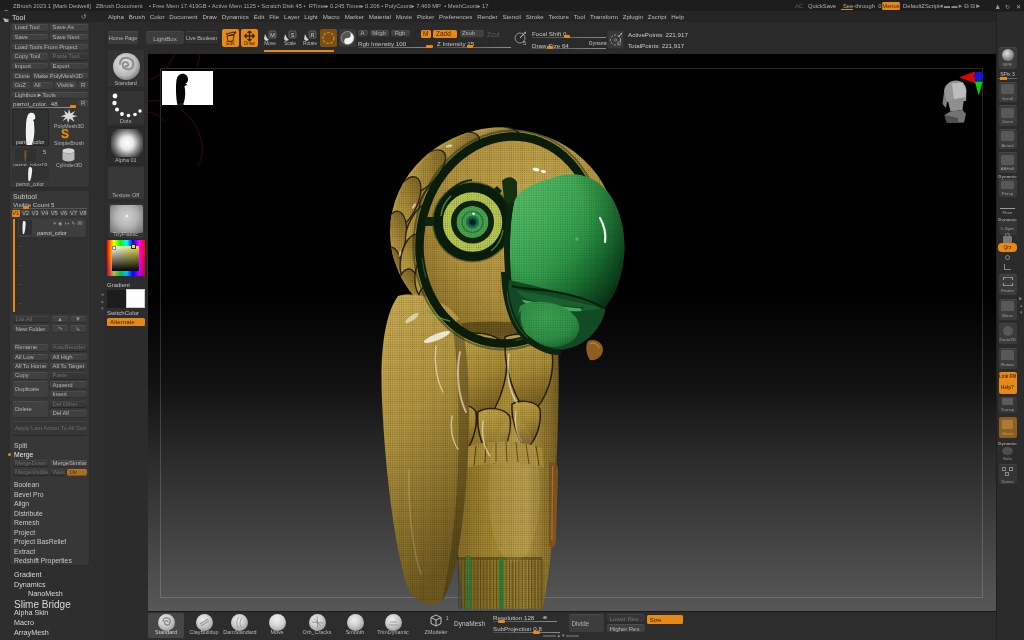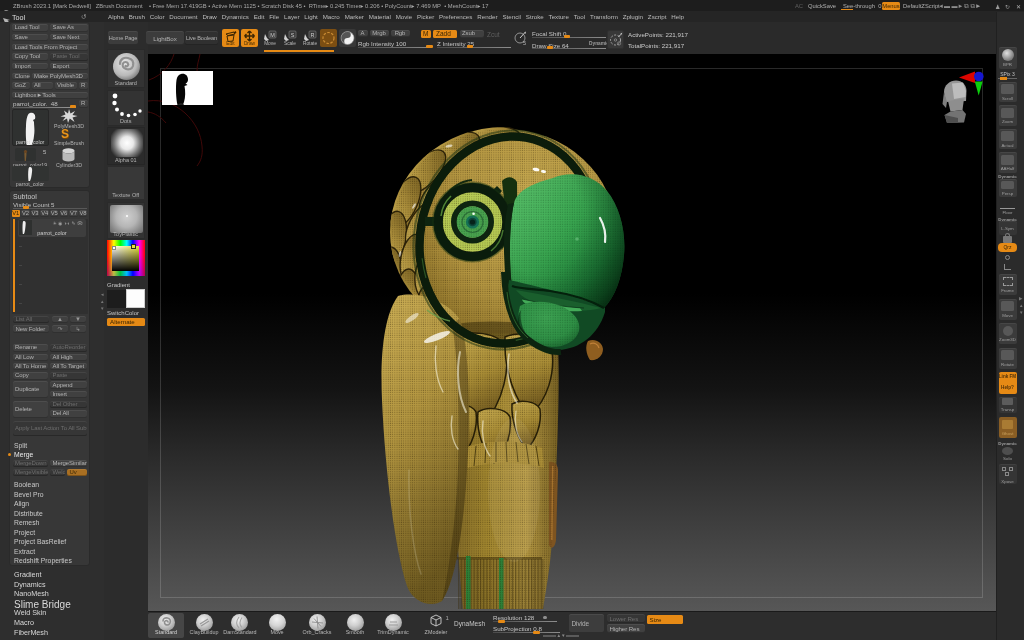--- a/index.html
+++ b/index.html
@@ -207,25 +207,25 @@
   <div class="hdr" style="left:14px;top:500px;font-size:6.8px;">Align</div>
   <div class="hdr" style="left:14px;top:509.5px;font-size:6.8px;">Distribute</div>
   <div class="hdr" style="left:14px;top:519px;font-size:6.8px;">Remesh</div>
   <div class="hdr" style="left:14px;top:528.5px;font-size:6.8px;">Project</div>
   <div class="hdr" style="left:14px;top:538px;font-size:6.8px;">Project BasRelief</div>
   <div class="hdr" style="left:14px;top:547.5px;font-size:6.8px;">Extract</div>
   <div class="hdr" style="left:14px;top:557px;font-size:6.8px;">Redshift Properties</div>
 
   <div class="hdr" style="left:14px;top:570px;font-size:7.2px;color:#d8d8d8;">Gradient</div>
   <div class="hdr" style="left:14px;top:579.5px;font-size:7.2px;color:#d8d8d8;">Dynamics</div>
-  <div class="hdr" style="left:14px;top:589px;font-size:7.2px;color:#d8d8d8;">NanoMesh</div>
+  <div class="hdr" style="left:28px;top:589px;font-size:7.2px;color:#d8d8d8;">NanoMesh</div>
   <div class="hdr" style="left:14px;top:598.5px;font-size:10px;color:#d8d8d8;">Slime Bridge</div>
-  <div class="hdr" style="left:14px;top:608px;font-size:7.2px;color:#d8d8d8;">Weld Skin</div>
+  <div class="hdr" style="left:14px;top:608px;font-size:7.2px;color:#d8d8d8;">Alpha Skin</div>
   <div class="hdr" style="left:14px;top:618px;font-size:7.2px;color:#d8d8d8;">Macro</div>
-  <div class="hdr" style="left:14px;top:628px;font-size:7.2px;color:#d8d8d8;">FiberMesh</div>
+  <div class="hdr" style="left:14px;top:628px;font-size:7.2px;color:#d8d8d8;">ArrayMesh</div>
   <div class="hdr" style="left:14px;top:637.5px;font-size:7.2px;color:#d8d8d8;">Geometry HD</div>
 </div>
 
 <div id="leftcol">
   <div class="abs" style="left:104px;top:22px;width:44px;height:618px;background:#2c2c2c;"></div>
   <div class="b c" style="left:108px;top:31px;width:30px;height:14px;background:#3c3c3c;font-size:5.6px;">Home Page</div>
 
   <div class="abs" style="left:107px;top:49px;width:37.5px;height:39px;background:#333;border:1px solid #2a2a2a;">
     <svg class="abs" style="left:4px;top:1.5px;" width="29" height="29" viewBox="0 0 29 29">
       <defs>

